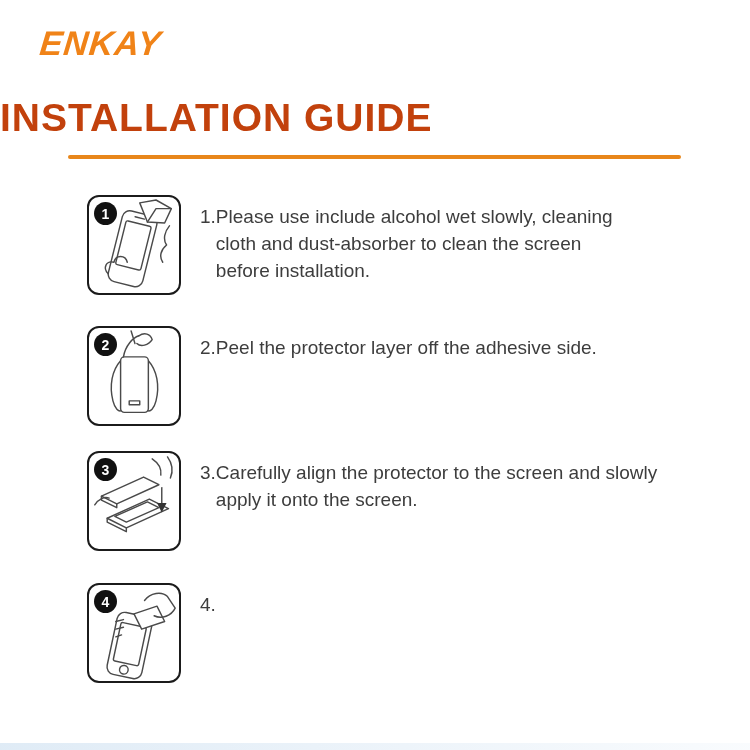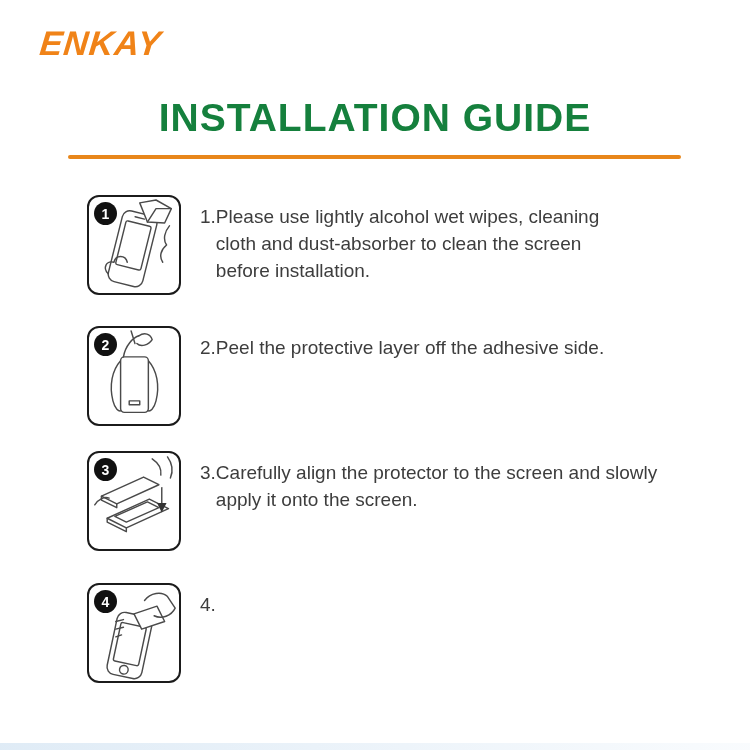--- a/index.html
+++ b/index.html
@@ -7,22 +7,22 @@
     position:relative; width:750px; height:750px; background:#ffffff;
     font-family:"Liberation Sans", sans-serif; overflow:hidden;
   }
   .logo {
     position:absolute; left:40px; top:24px;
     font-size:34px; font-weight:900; font-style:italic;
     letter-spacing:1px; color:#F08318; transform:skewX(-6deg);
   }
   .title {
     position:absolute; left:0; right:0; top:96px;
-    text-align:center; font-size:39px; font-weight:800;
-    letter-spacing:1px; color:#15803d;
+    text-align:left; font-size:39px; font-weight:800;
+    letter-spacing:1px; color:#c2410c;
   }
   .divider {
     position:absolute; left:68px; top:155px; width:613px; height:4px;
     background:#E8861A; border-radius:2px;
   }
   .step { position:absolute; left:87px; display:flex; }
   .step-1 { top:195px; }
   .step-2 { top:326px; }
   .step-3 { top:451px; }
   .step-4 { top:583px; }
@@ -72,21 +72,21 @@
           </g>
           <path d="M53,6 L70,3 L86,12 L79,27 L61,26 Z" fill="#ffffff"></path>
           <path d="M61,26 L70,12 L86,12"></path>
           <path d="M84,30 C79,36 77,44 81,50 C75,55 73,62 77,68"></path>
           <path d="M20,80 C14,74 18,66 26,68 C28,60 38,60 40,68"></path>
         </g>
       </svg>
     </div>
     <div class="step-text">
       <span class="marker">1.</span>
-      <span class="body">Please use lightly alcohol wet wipes, cleaning
+      <span class="body">Please use include alcohol wet slowly, cleaning
 cloth and dust-absorber to clean the screen
 before installation.</span>
     </div>
   </div>
 
   <div class="step step-2">
     <div class="illus">
       <div class="badge">2</div>
       <svg viewBox="0 0 94 100" role="img" aria-label="peeling protective layer off the protector">
         <g stroke="#4a4a4a" fill="none" stroke-width="1.5" stroke-linecap="round" stroke-linejoin="round">
@@ -95,21 +95,21 @@
           <rect x="33" y="30" width="29" height="58" rx="4" fill="#ffffff"></rect>
           <rect x="42" y="76" width="11" height="4"></rect>
           <path d="M36,30 C38,18 46,10 52,8"></path>
           <path d="M44,3 L48,16"></path>
           <path d="M52,8 C58,4 64,6 66,12 C62,18 54,20 50,16"></path>
         </g>
       </svg>
     </div>
     <div class="step-text">
       <span class="marker">2.</span>
-      <span class="body">Peel the protective layer off the adhesive side.</span>
+      <span class="body">Peel the protector layer off the adhesive side.</span>
     </div>
   </div>
 
   <div class="step step-3">
     <div class="illus">
       <div class="badge">3</div>
       <svg viewBox="0 0 94 100" role="img" aria-label="aligning protector above screen with down arrow">
         <g stroke="#4a4a4a" fill="none" stroke-width="1.5" stroke-linecap="round" stroke-linejoin="round">
           <path d="M66,6 C72,10 76,16 75,23 M82,4 C87,11 88,19 85,26"></path>
           <path d="M13,45 L57,25 L73,33 L29,53 Z" fill="#ffffff"></path>

